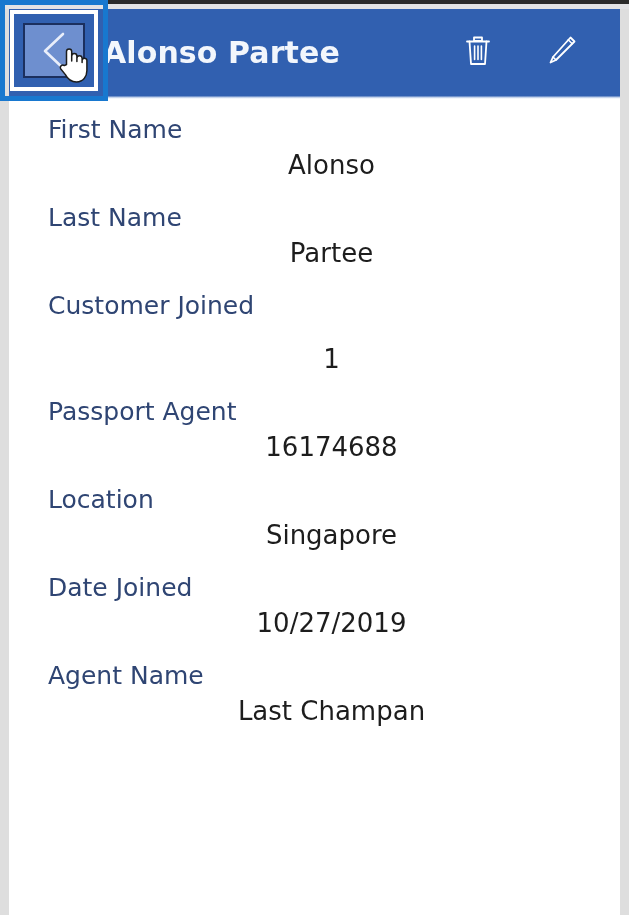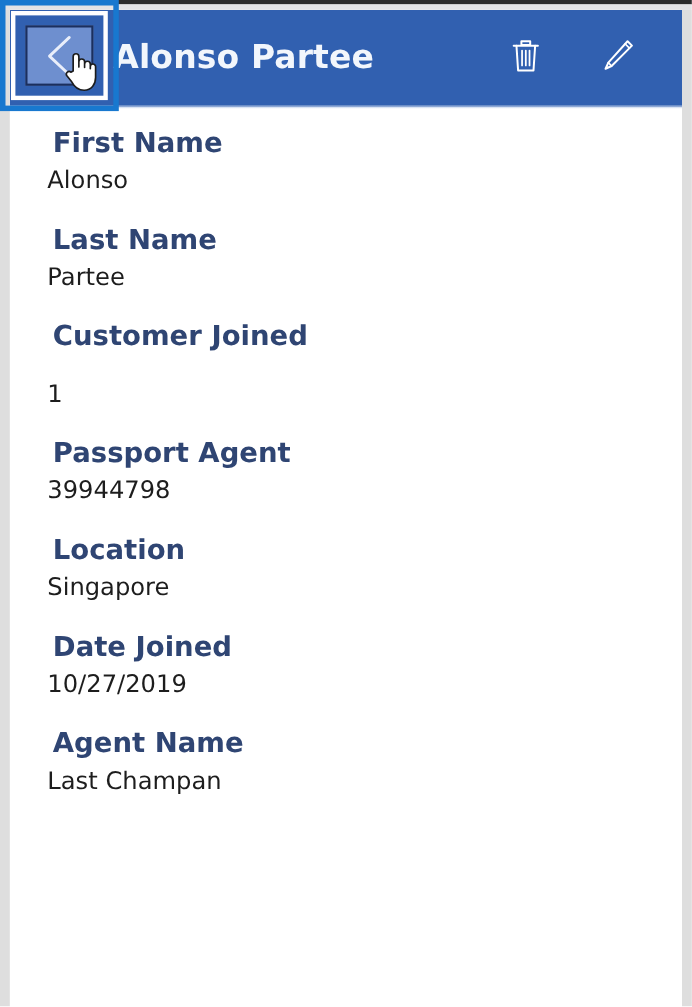--- a/index.html
+++ b/index.html
@@ -185,30 +185,31 @@
     padding-top: 14px;
   }
   .field {
     padding-left: 34px;
     margin-bottom: 18px;
   }
   .field-label {
     color: #2f4573;
     font-size: 25px;
     line-height: 34px;
-    font-weight: 700;
+    font-weight: 400;
     padding-left: 5px;
     white-space: nowrap;
   }
   .field-value {
     color: #1d1d1d;
-    font-size: 22px;
+    font-size: 26px;
     line-height: 36px;
     font-weight: 400;
     white-space: nowrap;
+    text-align: center;
   }
 </style>
 </head>
 <body>
 
 <div id="app">
 
   <div class="top-dark-strip"></div>
   <div class="top-light-strip"></div>
 
@@ -271,21 +272,21 @@
       <div class="field">
         <div class="field-label">Customer Joined</div>
       </div>
 
       <div class="field">
         <div class="field-value">1</div>
       </div>
 
       <div class="field">
         <div class="field-label">Passport Agent</div>
-        <div class="field-value">39944798</div>
+        <div class="field-value">16174688</div>
       </div>
 
       <div class="field">
         <div class="field-label">Location</div>
         <div class="field-value">Singapore</div>
       </div>
 
       <div class="field">
         <div class="field-label">Date Joined</div>
         <div class="field-value">10/27/2019</div>

